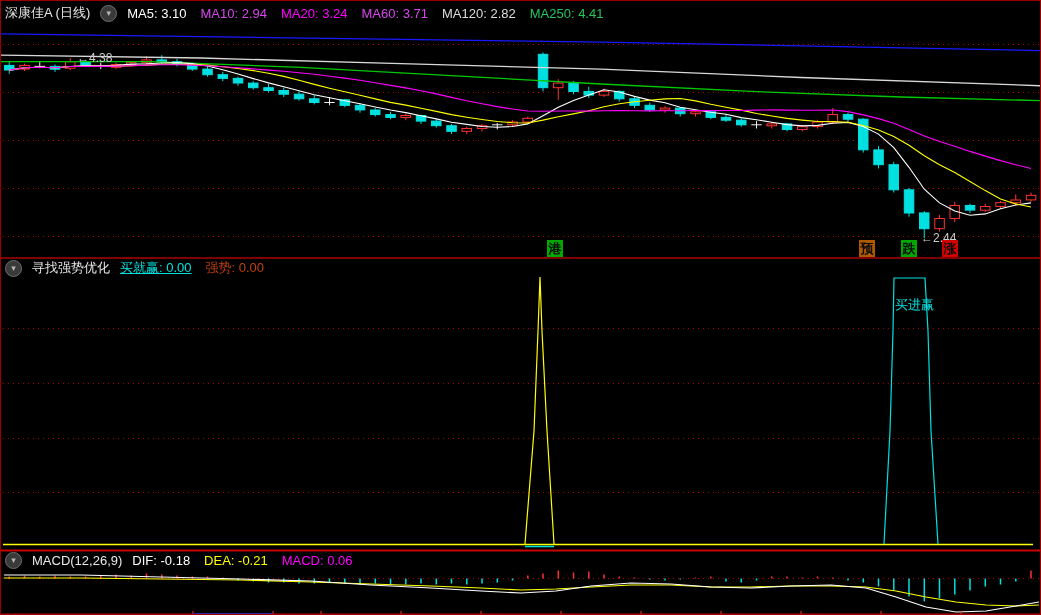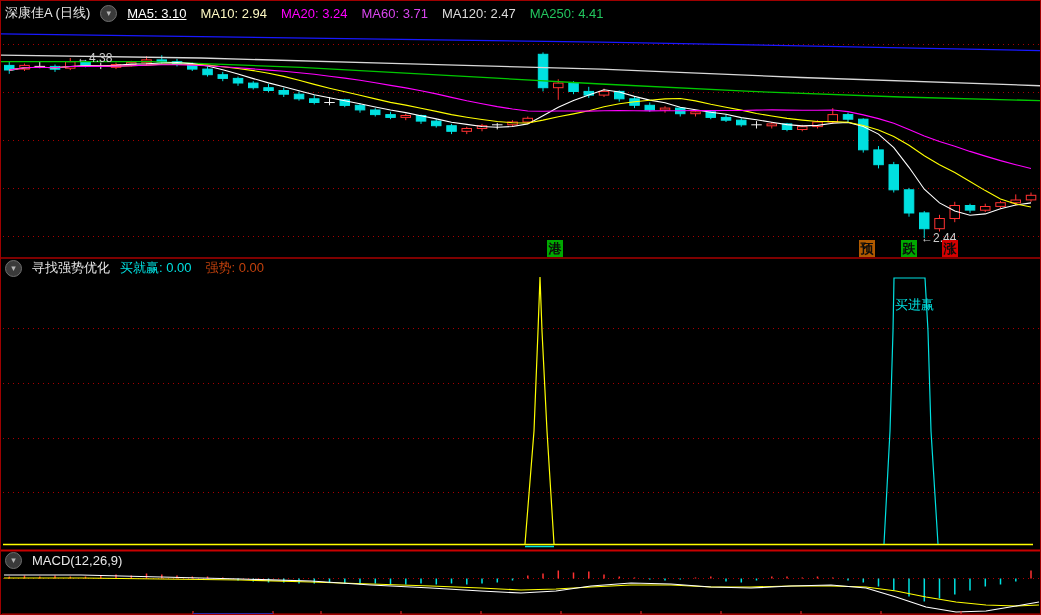--- a/index.html
+++ b/index.html
@@ -24,41 +24,46 @@
 </style>
 </head>
 <body>
 
 <div id="stage">
 
   <div class="hdr" id="main-hdr">
     <span>深康佳A (日线)</span>
     <span class="collapse">▾</span>
     <span class="vals" id="main-ma-labels">
-        <span style="color: rgb(255, 255, 255); text-decoration: underline;">MA5: 3.10</span>
-        <span style="color: #fef9c3;">MA10: 2.94</span>
+        <span style="color: rgb(255, 255, 255);">MA5: 3.10</span>
+        <span style="color: #d946ef;">MA10: 2.94</span>
         <span style="color: rgb(255, 0, 255); text-align: center;">MA20: 3.24</span>
         <span style="color: #d946ef;">MA60: 3.71</span>
-        <span style="color: rgb(220, 220, 220);">MA120: 2.47</span>
+        <span style="color: rgb(220, 220, 220);">MA120: 2.82</span>
         <span style="color: #22c55e;">MA250: 4.41</span>
       </span>
   </div>
 
   <div class="hdr" id="mid-hdr">
     <span class="collapse">▾</span>
     <span>寻找强势优化</span>
     <span class="vals" id="mid-values">
-        <span style="color: rgb(0, 224, 224);">买就赢: 0.00</span>
+        <span style="color: rgb(0, 224, 224); text-decoration: underline;">买就赢: 0.00</span>
         <span style="color: #c2410c;">强势: 0.00</span>
       </span>
   </div>
 
   <div class="hdr" id="macd-hdr">
     <span class="collapse">▾</span>
     <span>MACD(12,26,9)</span>
+    <span class="vals" id="macd-values">
+        <span style="color: rgb(255, 255, 255);">DIF: -0.18</span>
+        <span style="color: rgb(255, 255, 0);">DEA: -0.21</span>
+        <span style="color: rgb(255, 0, 255);">MACD: 0.06</span>
+      </span>
   </div>
 
   <svg id="chart-svg" width="1041" height="615" viewBox="0 0 1041 615">
     <g id="g-grid">
         <line x1="2" x2="1039" y1="43.5" y2="43.5" stroke="#a80000" stroke-dasharray="1 4"></line>
         <line x1="2" x2="1039" y1="91.5" y2="91.5" stroke="#a80000" stroke-dasharray="1 4"></line>
         <line x1="2" x2="1039" y1="139.5" y2="139.5" stroke="#a80000" stroke-dasharray="1 4"></line>
         <line x1="2" x2="1039" y1="187.5" y2="187.5" stroke="#a80000" stroke-dasharray="1 4"></line>
         <line x1="2" x2="1039" y1="235.5" y2="235.5" stroke="#a80000" stroke-dasharray="1 4"></line>
         <line x1="2" x2="1039" y1="327.5" y2="327.5" stroke="#a80000" stroke-dasharray="1 4"></line>

